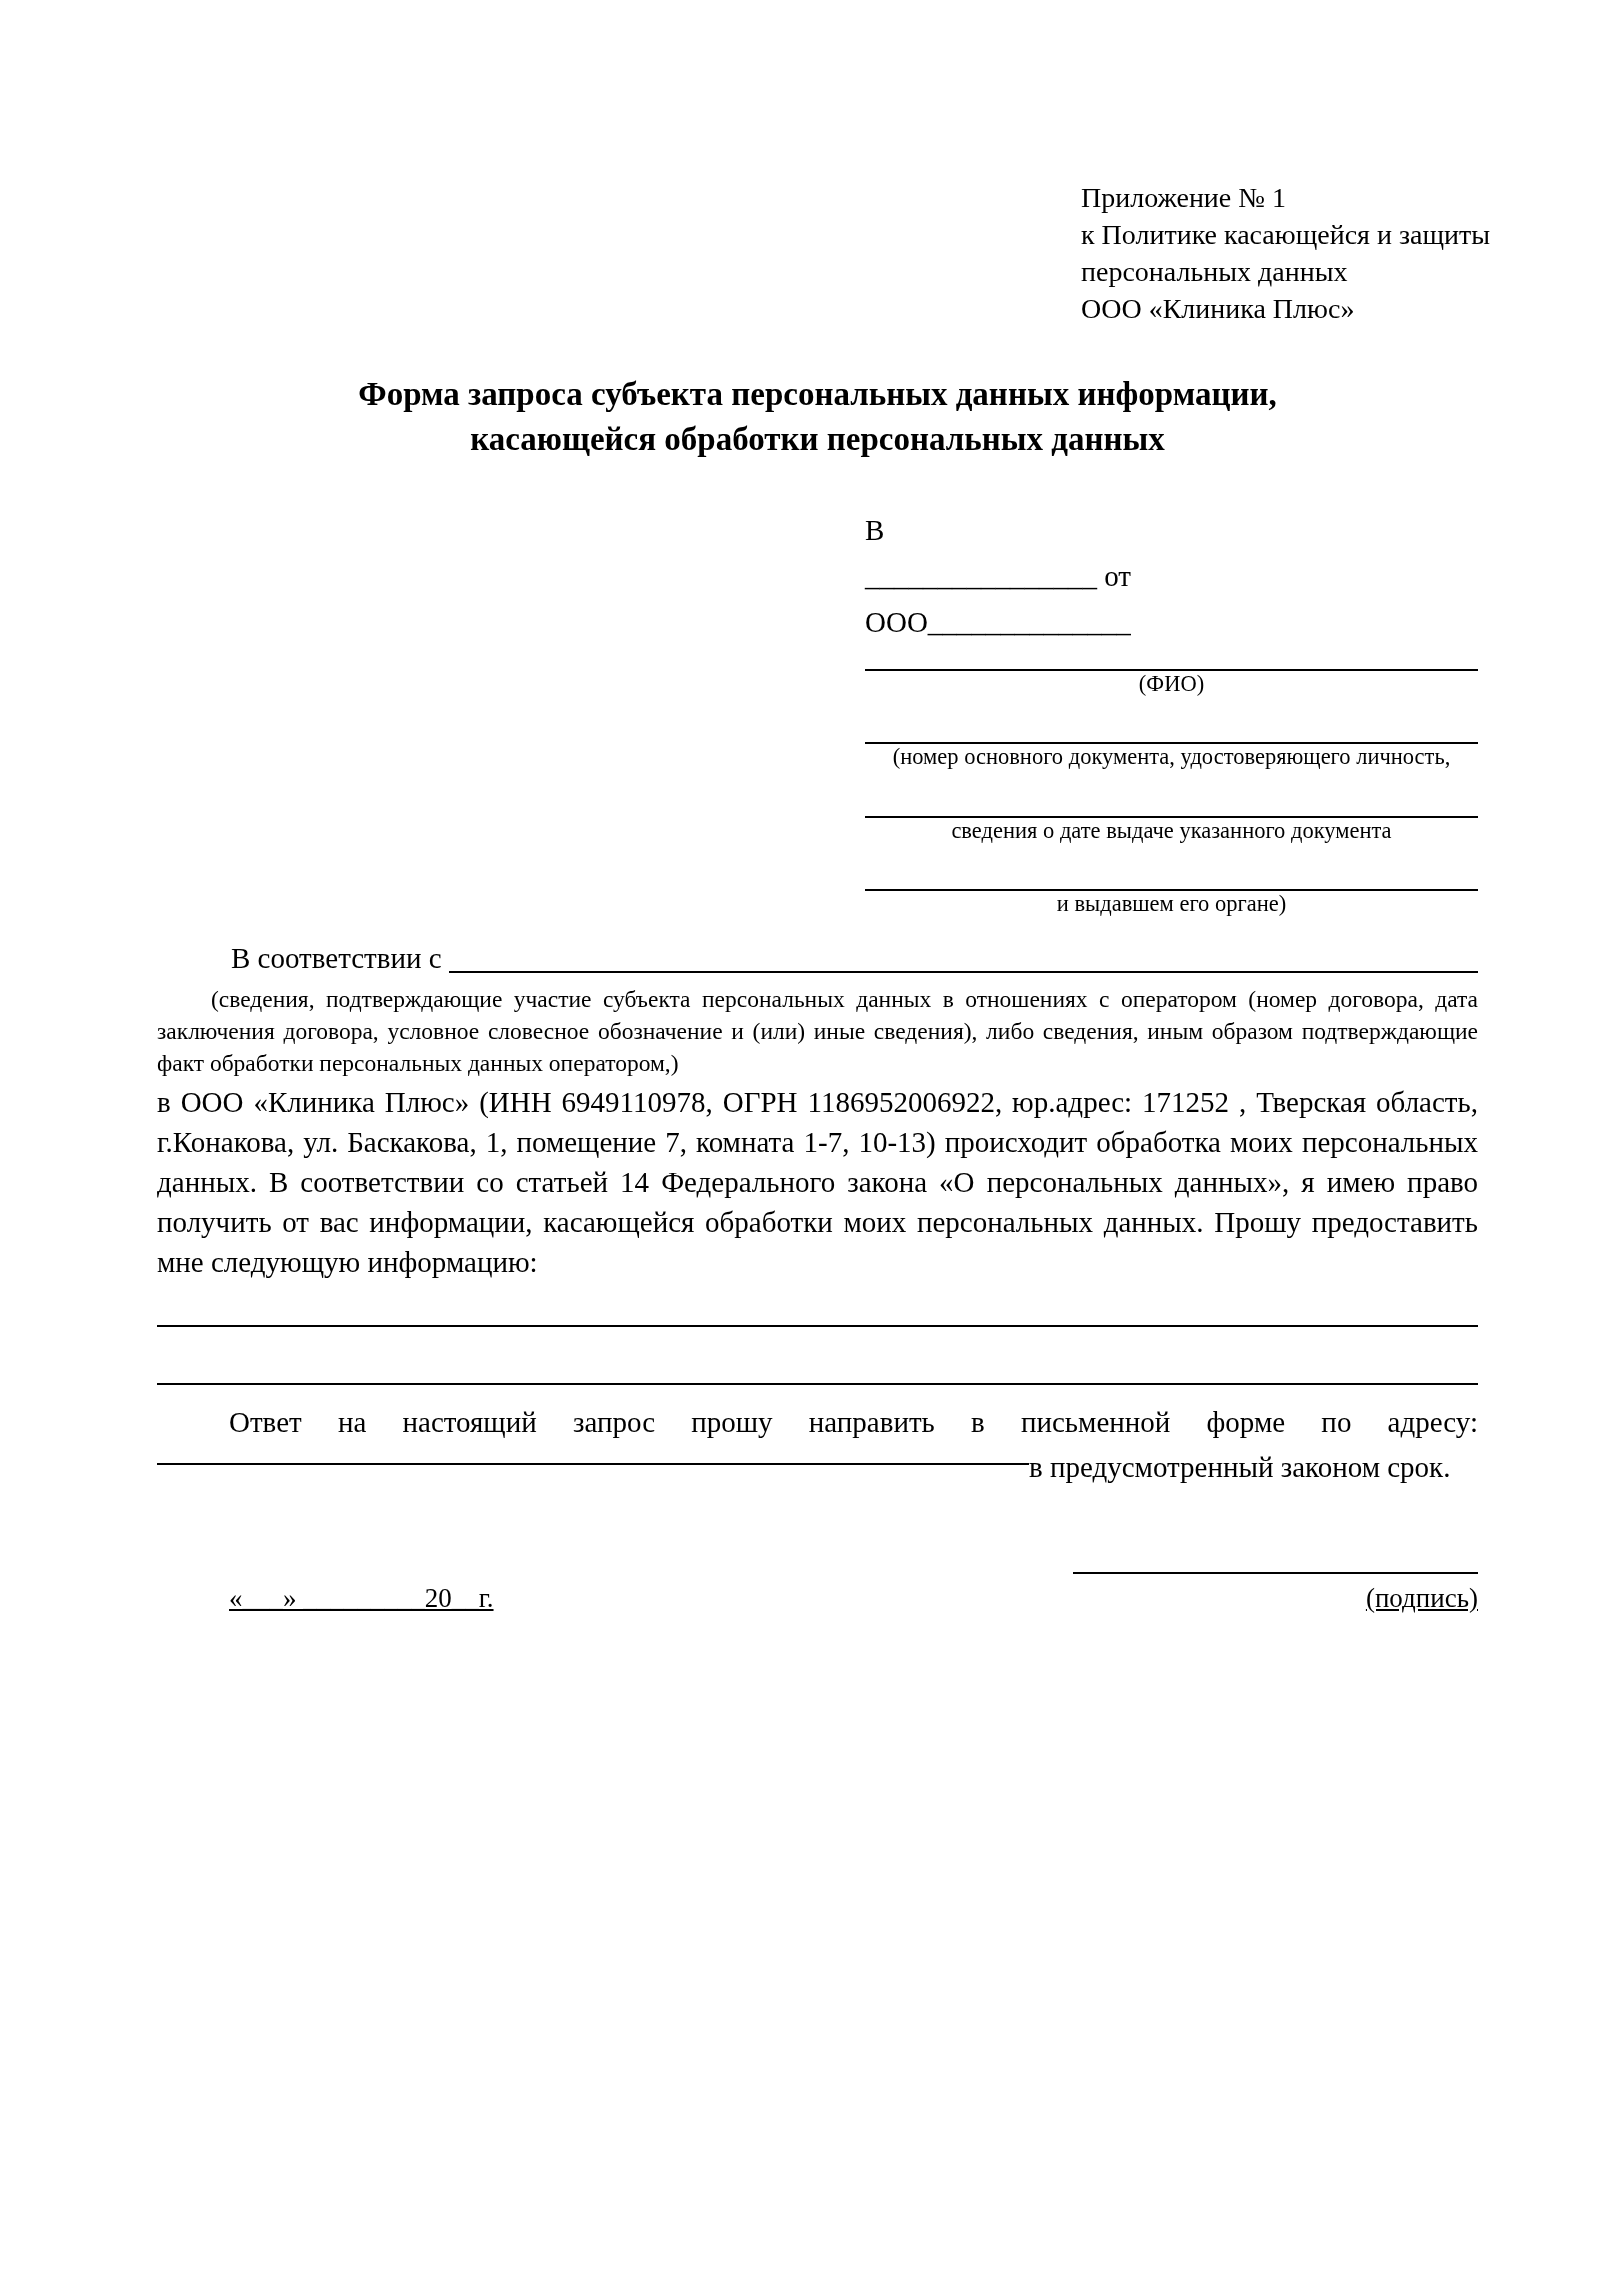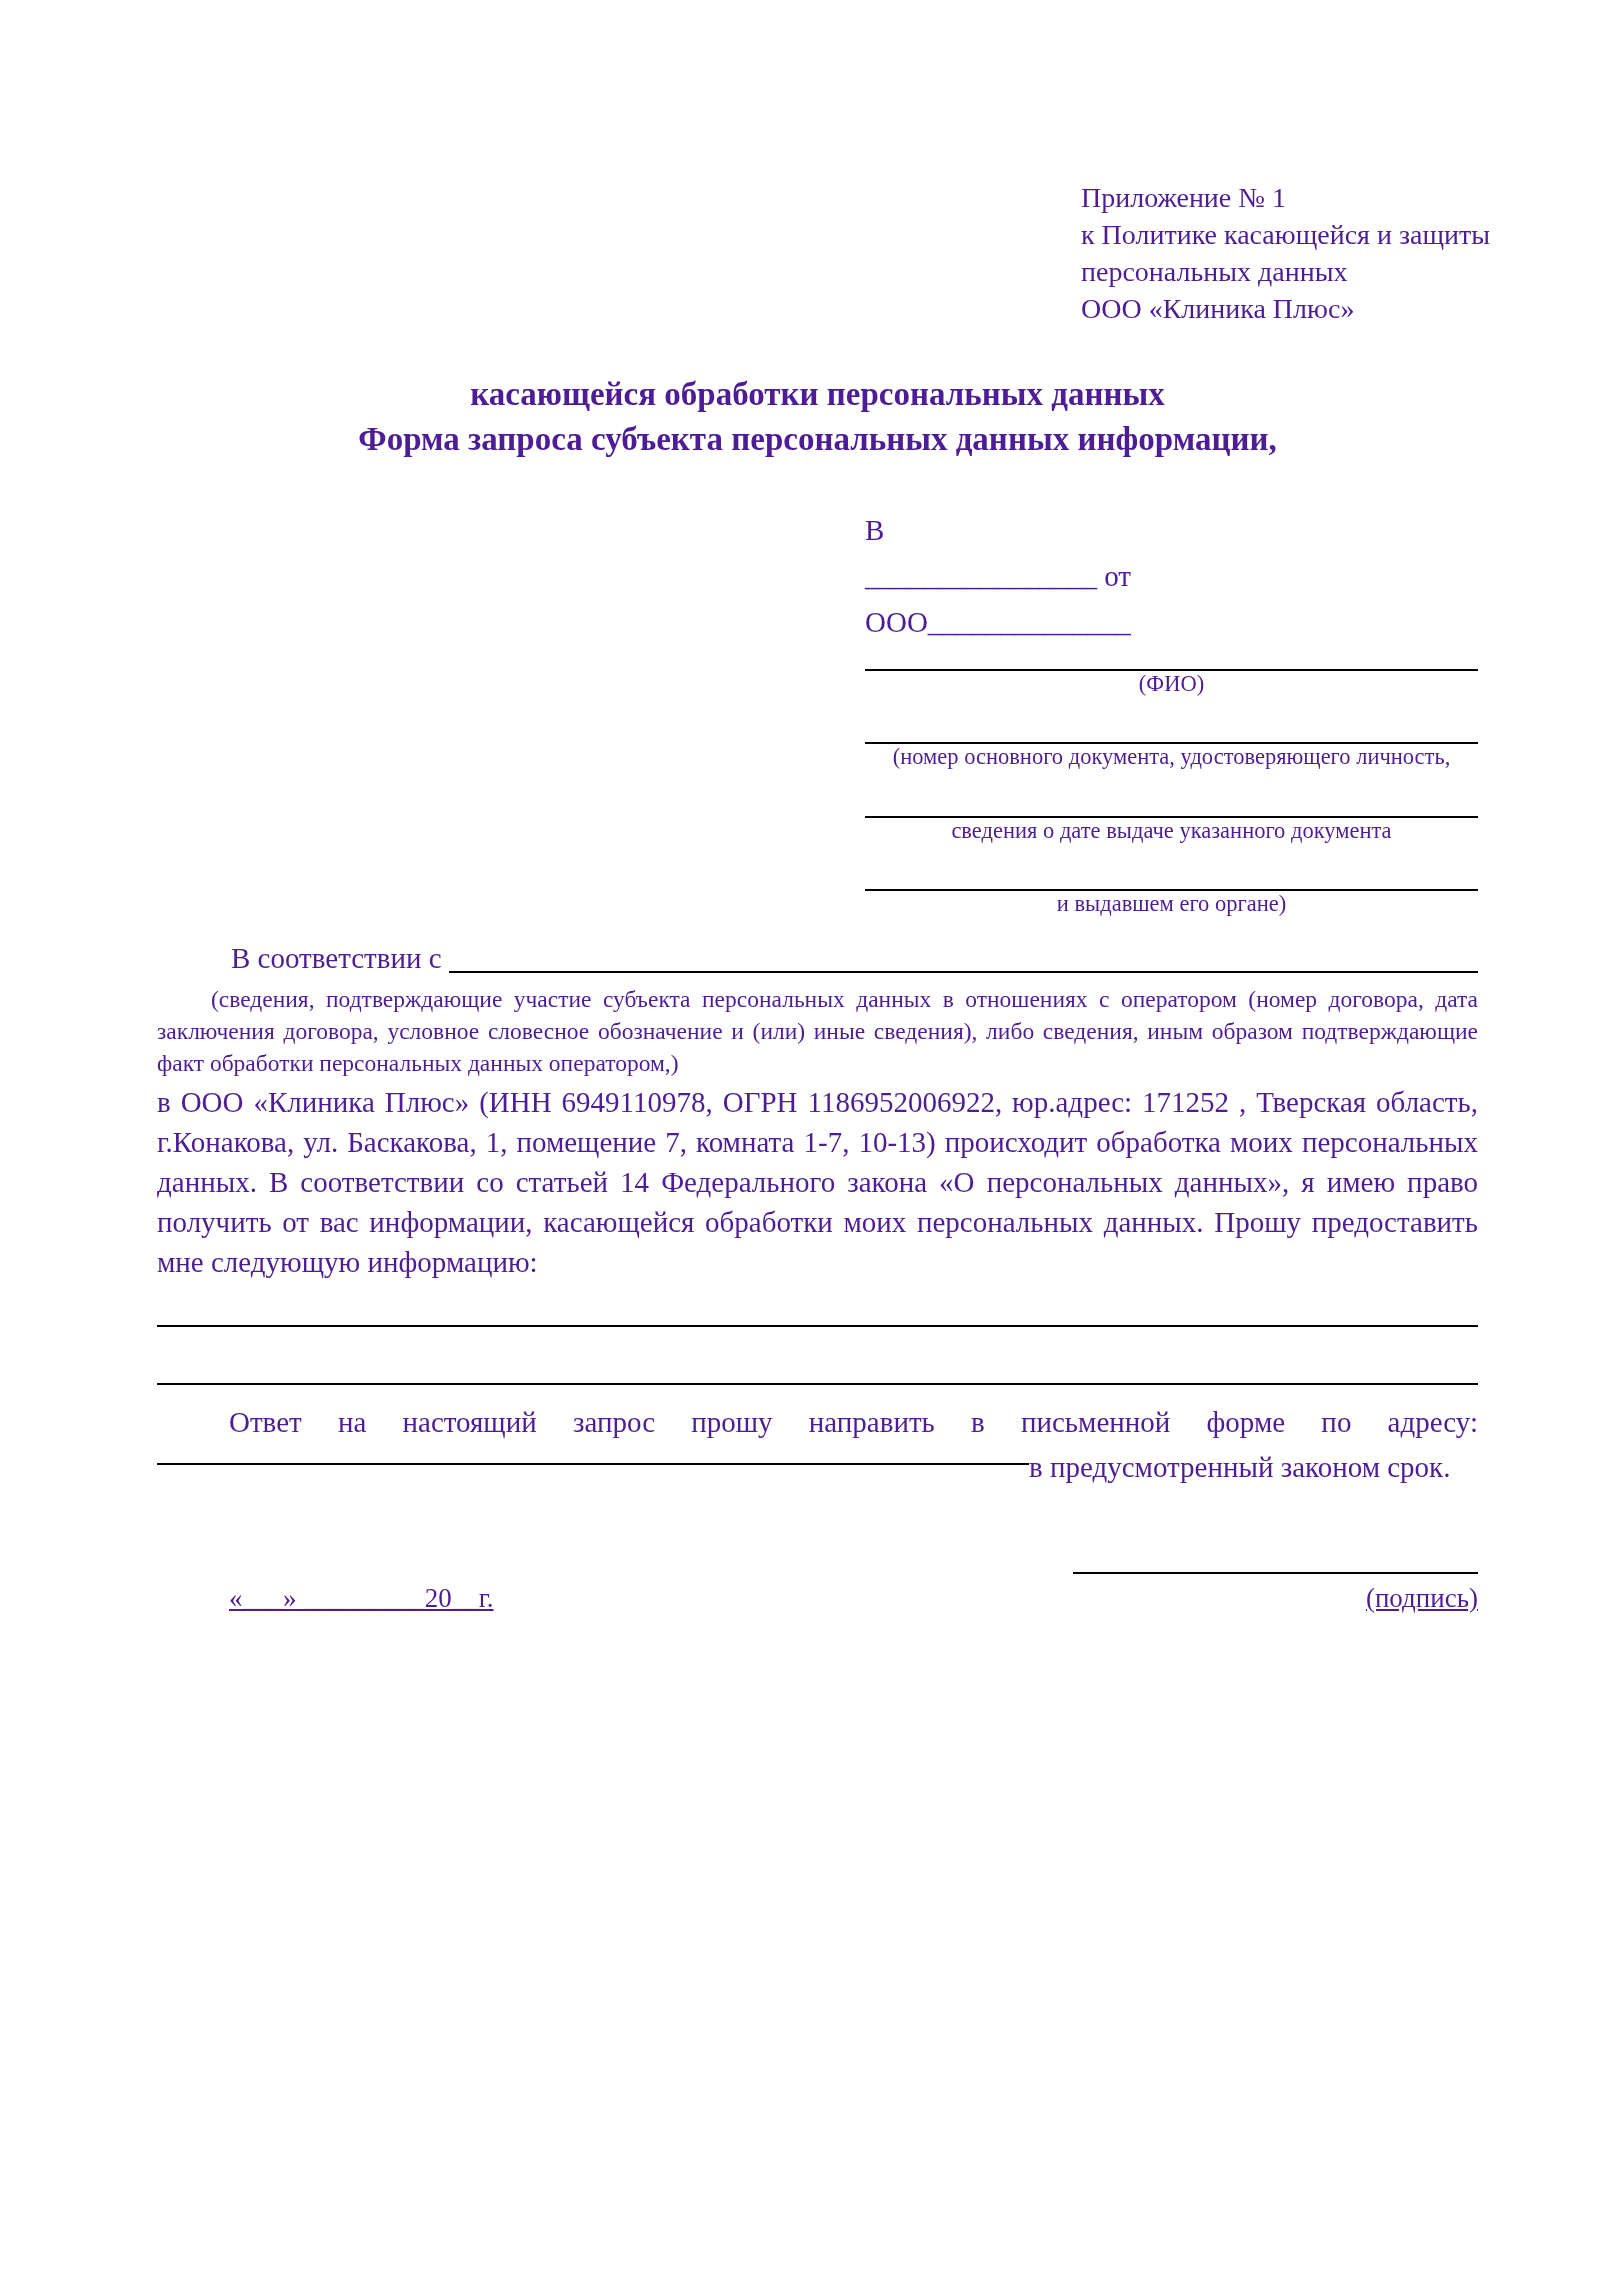--- a/index.html
+++ b/index.html
@@ -5,21 +5,21 @@
   html, body {
     margin: 0;
     padding: 0;
     background: #ffffff;
   }
   .page {
     position: relative;
     width: 1621px;
     height: 2293px;
     background: #ffffff;
-    color: #4c1d95;
+    color: #000000;
     font-family: "Liberation Serif", "DejaVu Serif", serif;
     box-sizing: border-box;
     padding: 179px 143px 0 157px;
     overflow: hidden;
   }
   
   .appendix-header {
     margin-left: 924px;
     font-size: 28px;
     line-height: 37px;
@@ -141,22 +141,22 @@
 <div class="page">
 
   <div class="appendix-header">
     <div>Приложение № 1</div>
     <div>к Политике касающейся и защиты</div>
     <div>персональных данных</div>
     <div>ООО «Клиника Плюс»</div>
   </div>
 
   <div class="doc-title">
+    <div>Форма запроса субъекта персональных данных информации,</div>
     <div>касающейся обработки персональных данных</div>
-    <div>Форма запроса субъекта персональных данных информации,</div>
   </div>
 
   <div class="addressee">
     <div class="addr-text-line">В</div>
     <div class="addr-text-line">________________ от</div>
     <div class="addr-text-line">ООО______________</div>
     <div class="ruled ruled-first"></div>
     <div class="small-caption">(ФИО)</div>
     <div class="ruled ruled-gap"></div>
     <div class="small-caption">(номер основного документа, удостоверяющего личность,</div>

